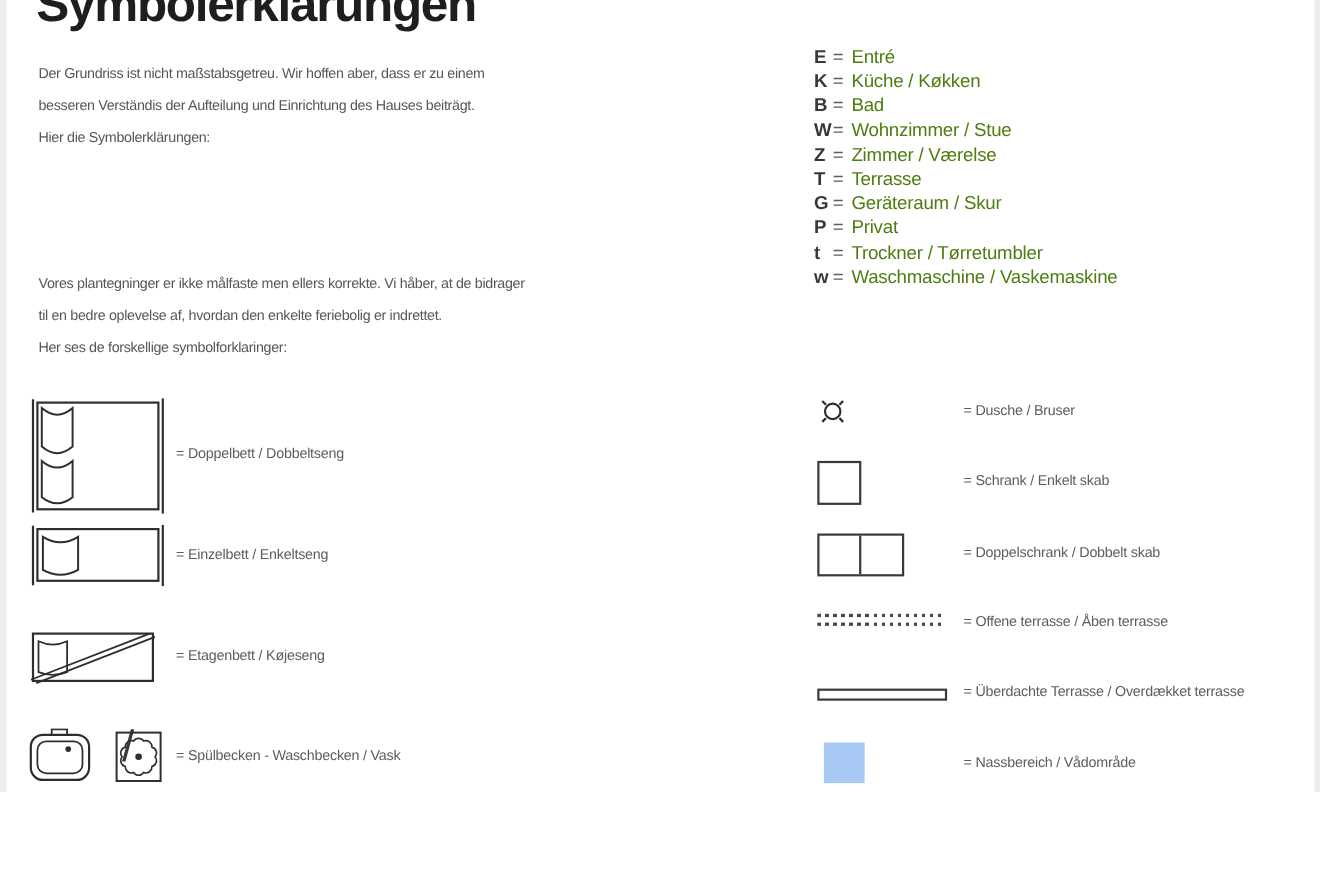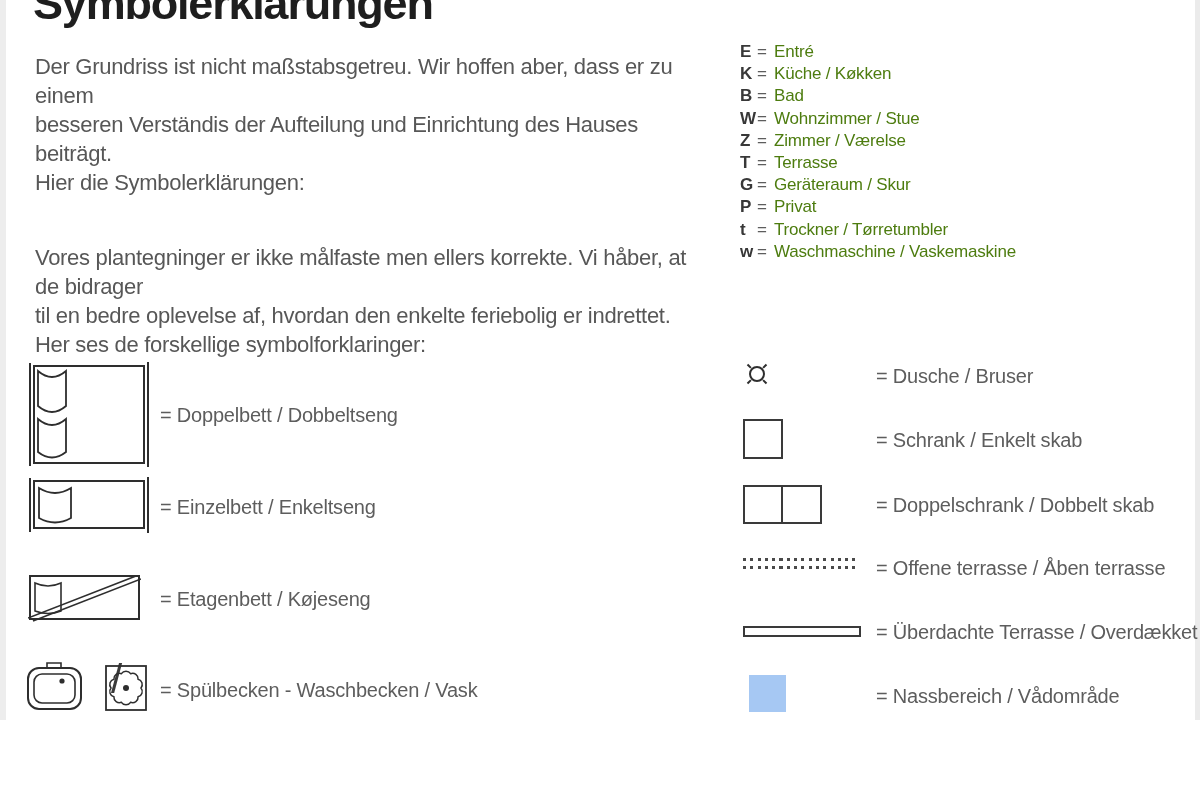--- a/index.html
+++ b/index.html
@@ -8,25 +8,25 @@
     font-family:"Liberation Sans","DejaVu Sans",sans-serif;
   }
   .page{position:relative;width:1200px;height:720px;background:#fff;overflow:hidden;}
   .edge-left{position:absolute;left:0;top:0;width:6px;height:800px;background:#ededed;}
   .edge-right{position:absolute;left:1195px;top:0;width:5px;height:800px;background:#ebebeb;}
   .cutline{position:absolute;left:130px;top:792px;width:285px;height:3px;background:#dcdcdc;}
 
   .h1{position:absolute;left:33px;font-weight:bold;color:#1e1e1e;letter-spacing:-1.2px;line-height:1;white-space:nowrap;}
   .h1-de{top:-19px;font-size:45px;}
   .h1-da{top:170px;font-size:41px;}
-  .intro{position:absolute;left:35px;width:660px;font-size:22px;line-height:29px;color:#575757;letter-spacing:-0.3px;white-space:pre-line;margin:0;}
+  .intro{position:absolute;left:35px;width:660px;font-size:13px;line-height:29px;color:#575757;letter-spacing:-0.3px;white-space:pre-line;margin:0;}
   .intro-de{top:52px;}
   .intro-da{top:243px;}
 
-  .sym-label{position:absolute;font-size:20px;color:#5d5d5d;letter-spacing:-0.2px;white-space:nowrap;}
+  .sym-label{position:absolute;font-size:13px;color:#5d5d5d;letter-spacing:-0.2px;white-space:nowrap;}
   .sym-icon{position:absolute;}
   svg line, svg rect, svg path, svg circle{vector-effect:none;}
 
   
   .codes{position:absolute;left:740px;top:41px;}
   .code-row{height:22.2px;font-size:17px;line-height:22.2px;white-space:nowrap;}
   .code-letter{display:inline-block;width:17px;font-weight:bold;color:#383838;}
   .code-eq{display:inline-block;width:17px;color:#5d5d5d;text-align:left;}
   .code-label{color:#4d7c0f;letter-spacing:-0.2px;}
 

